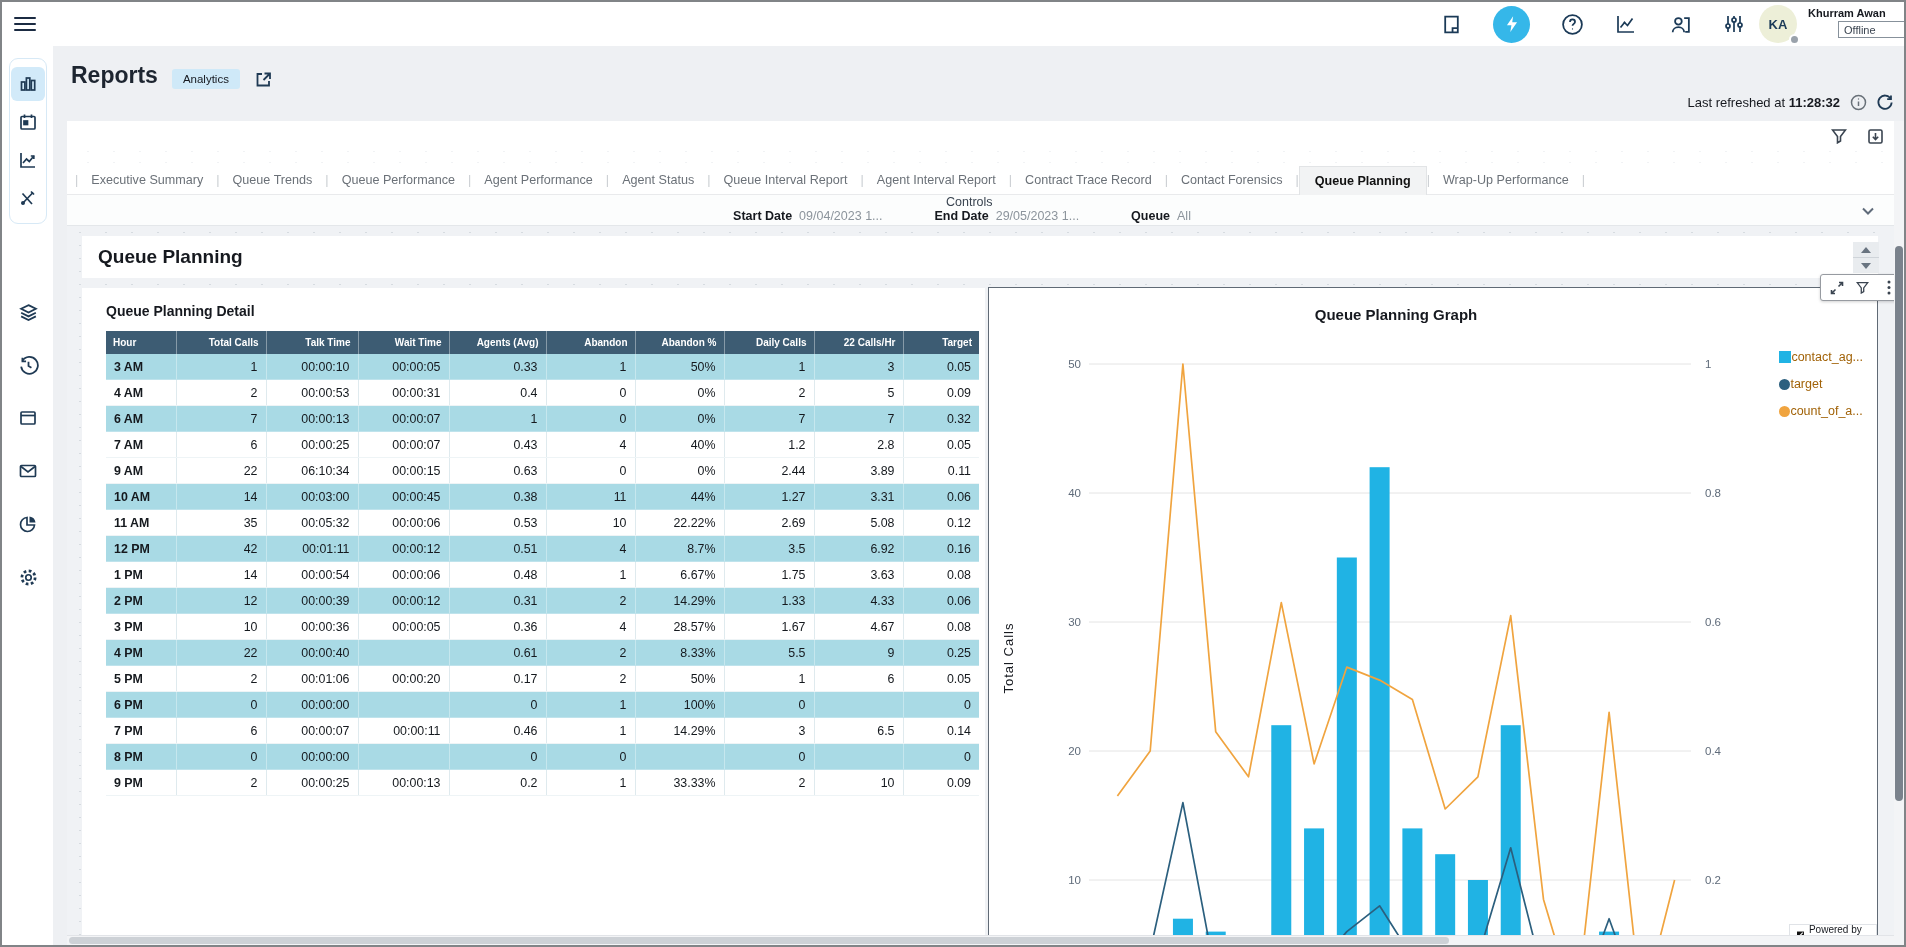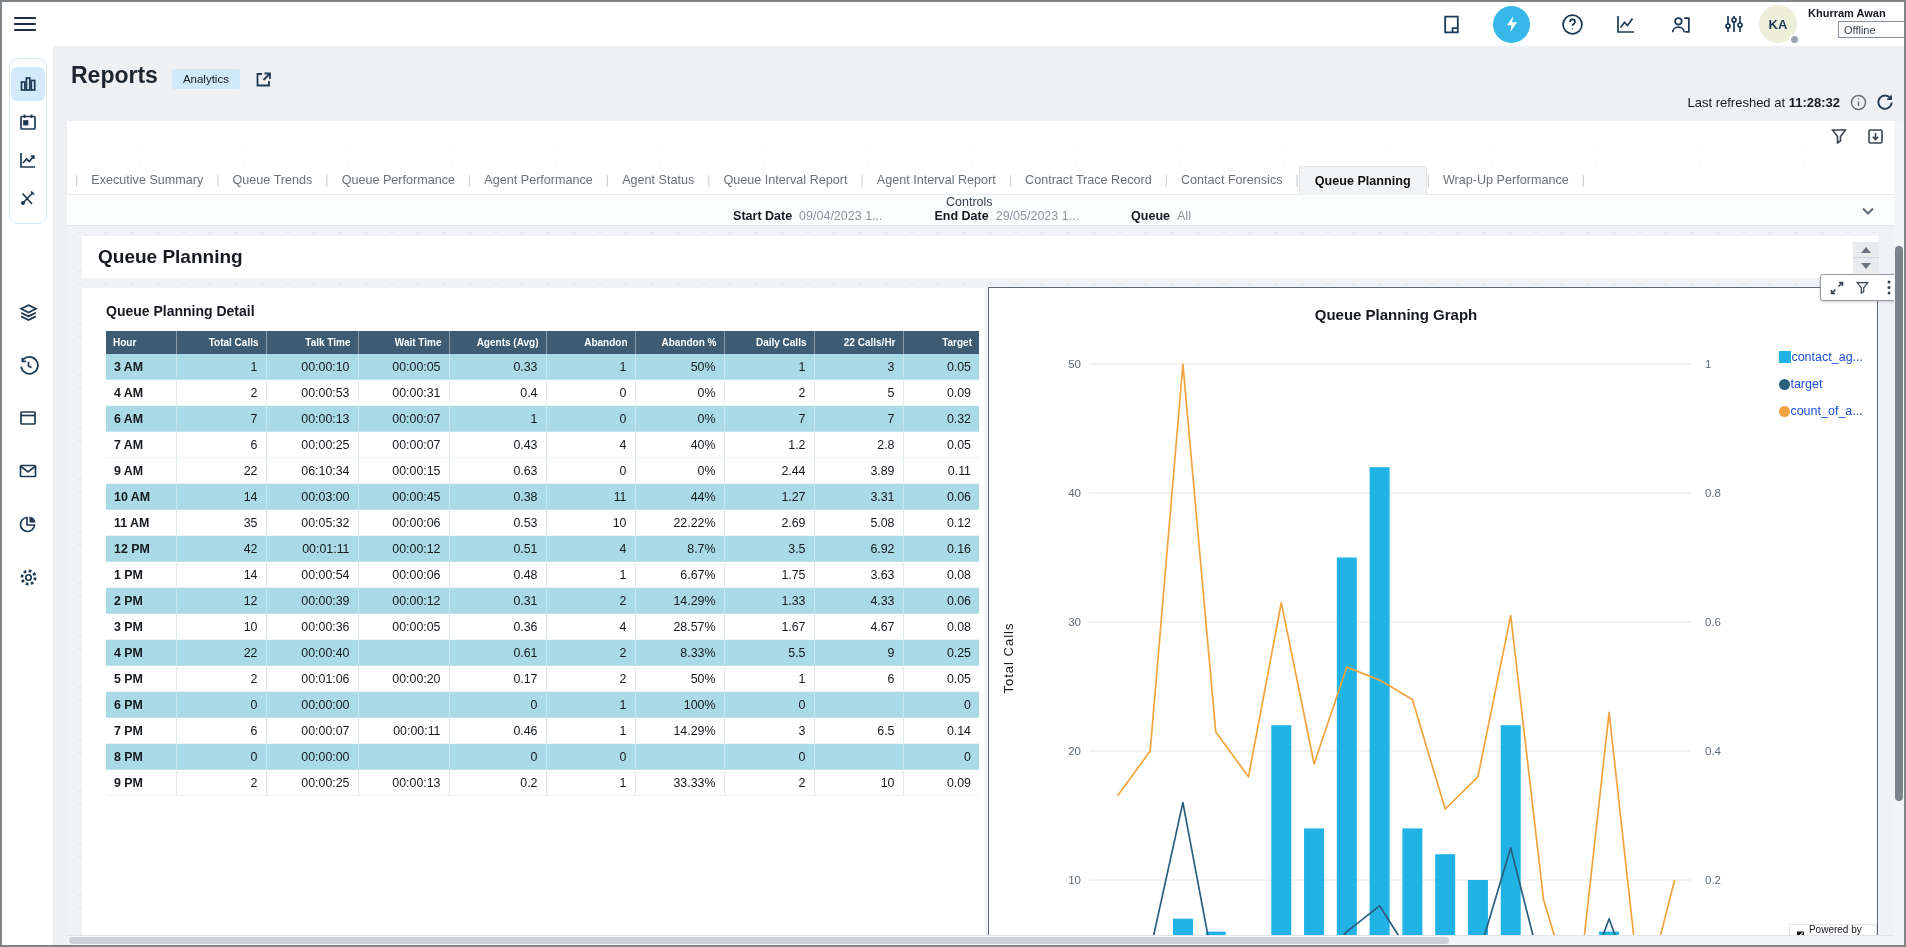--- a/index.html
+++ b/index.html
@@ -87,21 +87,21 @@
   .qtable th:last-child { border-right:none; }
   .qtable td { font-size:12.4px; color:#15191e; padding:5.5px 8px; text-align:right; border-right:1px solid #dfeaee; border-bottom:1px solid #eef4f6; background:#fff; height:17px; }
   .qtable td:first-child { text-align:left;font-weight:bold; }
   .qtable td:last-child { border-right:none; }
   .qtable tr.alt td { background:#a9dae5; border-right-color:#c6e7ee; border-bottom-color:#bfe3ec; }
 
   
   .chart-panel { position:absolute; left:921px; top:61px; width:890px; height:705px; background:#fff; border:1px solid #606a75; }
   .chart-title { position:absolute; left:112px; top:18px; width:590px; text-align:center; font-size:15px; font-weight:700; color:#16191f; }
   .legend { position:absolute; right:14px; top:62px; display:flex; flex-direction:column; gap:13px; }
-  .legend-item { display:flex; align-items:center; font-size:12.5px; color:#1d4ed8; cursor:pointer; white-space:nowrap; }
+  .legend-item { display:flex; align-items:center; font-size:12.5px; color:#a16207; cursor:pointer; white-space:nowrap; }
   .lg-square { width:12px; height:12px; }
   .lg-circle { width:11px; height:11px; border-radius:50%; }
   #chart-svg { position:absolute; left:0; top:0; }
 
   .chart-toolbar { position:absolute; left:1753px; top:48px; height:27px; background:#fff; border:1px solid #979ba1; border-radius:3px; box-shadow:0 1px 3px rgba(0,0,0,.18); display:flex; align-items:center; gap:11px; padding:0 8px; z-index:4; }
   .chart-toolbar .icon-sm { width:15px; height:15px; }
   .chart-toolbar .icon-sm svg { stroke:#3a4450; stroke-width:1.6; }
 
   .powered-badge { position:absolute; left:800px; top:636px; height:21px; background:#fff; border:1px solid #e0e3e7; display:flex; align-items:center; gap:5px; padding:0 7px; font-size:10px; color:#16191f; cursor:pointer; }
 

